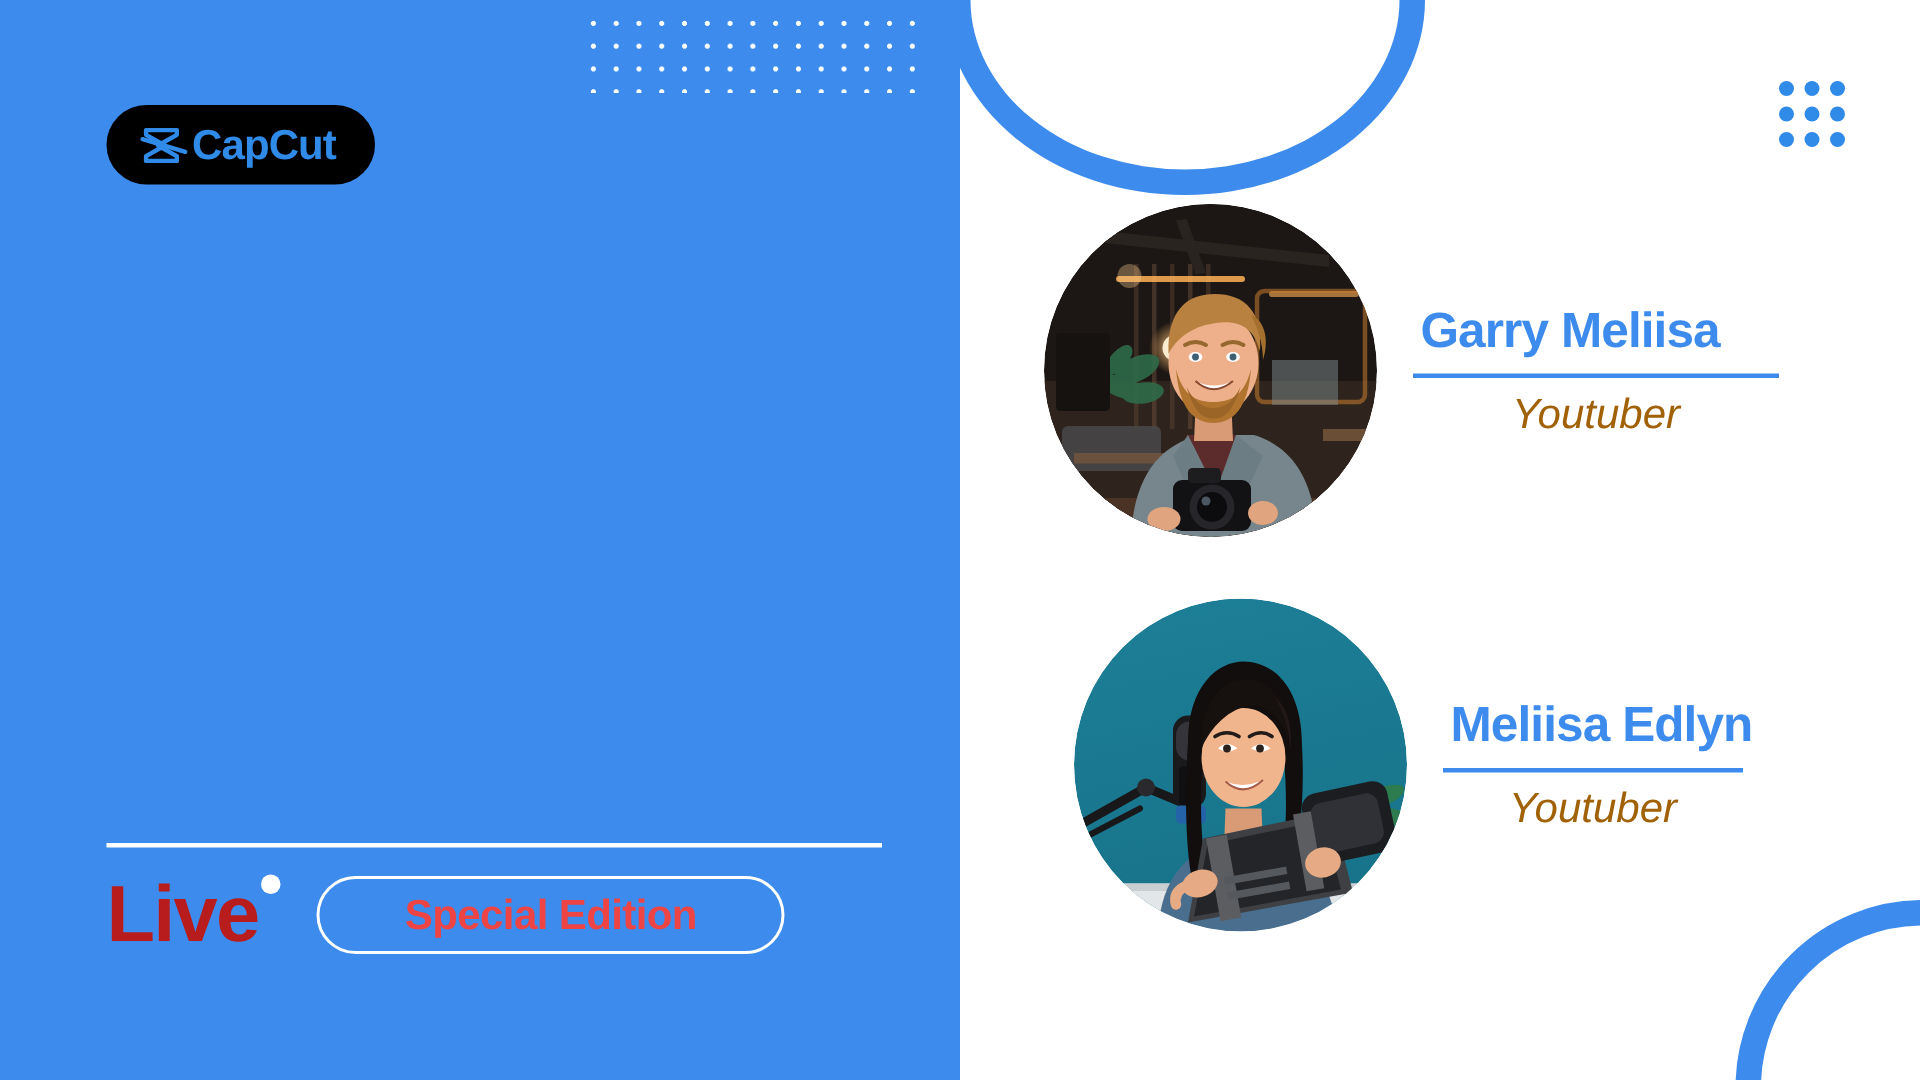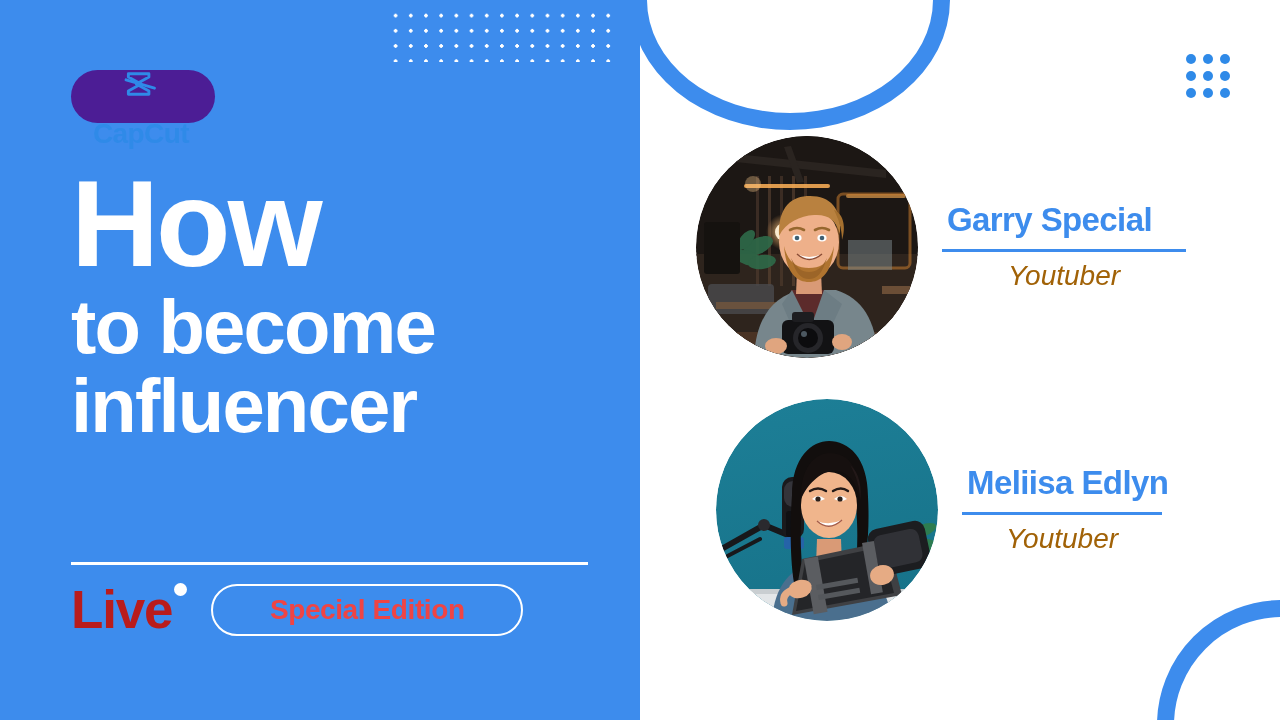--- a/index.html
+++ b/index.html
@@ -89,26 +89,25 @@
   }
 
   
   .logo-pill {
     position: absolute;
     left: 71px;
     top: 70px;
     z-index: 5;
     display: flex;
     align-items: center;
-    gap: 22px;
+    gap: 2px;
     height: 53px;
     padding: 0 26px 0 22px;
-    background: #4c1d95;
+    background: #000000;
     border-radius: 30px;
-    flex-direction: column;
   }
   .logo-mark {
     width: 33px;
     height: 28px;
     flex: 0 0 auto;
     display: block;
   }
   .logo-word {
     font-size: 28px;
     font-weight: 700;
@@ -281,25 +280,20 @@
   </div>
 
   <div class="logo-pill">
     <svg class="logo-mark" viewBox="0 0 34 30">
       <path d="M4 4 L26 4 L26 7.4 L12.5 15 L26 22.6 L26 26 L4 26 L4 22.6 L17.5 15 L4 7.4 Z" fill="none" stroke="#2f8ae8" stroke-width="3.1" stroke-linejoin="round"></path>
       <path d="M1.5 10.5 L32 19.5" stroke="#2f8ae8" stroke-width="3.1" stroke-linecap="round"></path>
     </svg>
     <span class="logo-word">CapCut</span>
   </div>
 
-  <div class="headline">
-    <div class="line1">How</div>
-    <div class="line2">to become</div>
-    <div class="line3">influencer</div>
-  </div>
 
   <div class="rule-white"></div>
 
   <div class="live-row">
     <div class="live-word">
       <span>Live</span>
       <span class="live-dot"></span>
     </div>
     <div class="edition-pill">
       <span>Special Edition</span>
@@ -393,21 +387,21 @@
           <circle cx="112" cy="202" r="15" fill="#26262a"></circle>
           <circle cx="112" cy="202" r="10" fill="#0c0c0e"></circle>
           <circle cx="108" cy="198" r="3" fill="#5d6b77" opacity="0.8"></circle>
 
           <ellipse cx="80" cy="210" rx="11" ry="8" fill="#e0a57f"></ellipse>
           <ellipse cx="146" cy="206" rx="10" ry="8" fill="#e0a57f"></ellipse>
         </g>
       </svg>
     </div>
     <div class="speaker-text">
-      <div class="speaker-name">Garry Special</div>
+      <div class="speaker-name">Garry Meliisa</div>
       <div class="speaker-divider"></div>
       <div class="speaker-role">Youtuber</div>
     </div>
   </div>
 
   <div class="speaker speaker-2 sp2">
     <div class="avatar">
       <svg viewBox="0 0 222 222">
         <defs>
           <clipPath id="c2">

